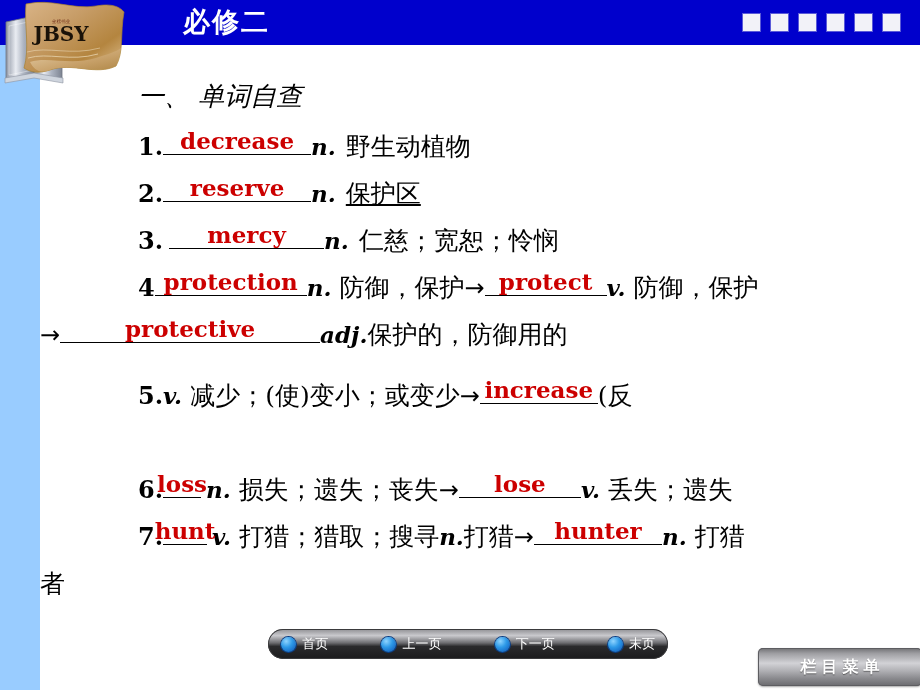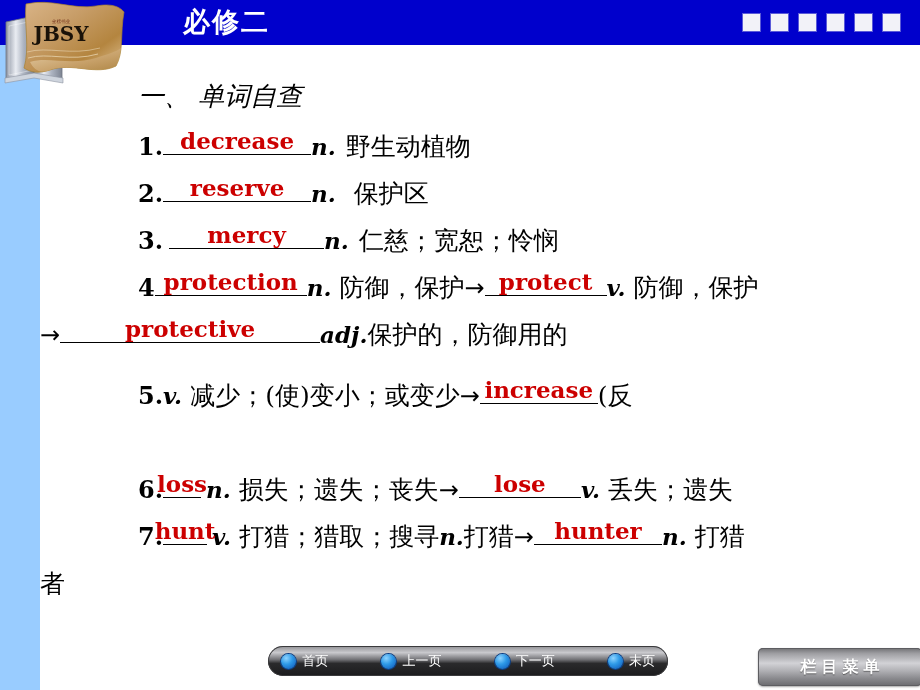--- a/index.html
+++ b/index.html
@@ -110,21 +110,21 @@
     font-family: "DejaVu Serif", "Liberation Serif", serif;
     font-size: 23px;
     white-space: nowrap;
     line-height: 25px;
   }
   .arrow { font-family: "DejaVu Sans", sans-serif; font-size: 24px; }
 
   
   #nav-bar {
     position: absolute;
-    left: 268px; top: 646px;
+    left: 268px; top: 629px;
     width: 400px; height: 30px;
     border-radius: 15px;
     background: linear-gradient(180deg, #8f8f93 0%, #c9c9cd 22%, #6e6e72 46%, #2a2a2c 58%, #1b1b1d 100%);
     box-shadow: inset 0 0 0 1px #3a3a3c;
     display: flex;
     align-items: center;
     justify-content: space-around;
     z-index: 5;
     gap: 27px;
   }
@@ -228,21 +228,21 @@
 
 <div id="content">
 
   <div class="ln cn" style="left:98px; top:28px; font-size:26px;font-style:italic;">一、 单词自查</div>
 
   <div class="ln" style="left:98px; top:78px;">
     <span class="num">1.</span><span class="blank" style="width:148px;"><span class="ans">decrease</span></span><span class="pos">n.</span><span class="cn" style="margin-left:10px;">野生动植物</span>
   </div>
 
   <div class="ln" style="left:98px; top:125px;">
-    <span class="num">2.</span><span class="blank" style="width:148px;"><span class="ans">reserve</span></span><span class="pos">n.</span><span class="cn" style="margin-left:18px;">保护区</span>
+    <span class="num">2.</span><span class="blank" style="width:148px;"><span class="ans">reserve</span></span><span class="pos">n.</span><span class="cn" style="margin-left:10px;text-decoration:underline;">保护区</span>
   </div>
 
   <div class="ln" style="left:98px; top:172px;">
     <span class="num">3.</span><span class="blank" style="width:155px; margin-left:6px;"><span class="ans">mercy</span></span><span class="pos">n.</span><span class="cn" style="margin-left:10px;">仁慈；宽恕；怜悯</span>
   </div>
 
   <div class="ln" style="left:98px; top:219px;">
     <span class="num">4</span><span class="blank" style="width:152px;text-align:center;"><span class="ans">protection</span></span><span class="pos">n.</span><span class="cn" style="margin-left:8px;">防御，保护</span><span class="arrow">→</span><span class="blank" style="width:122px;"><span class="ans">protect</span></span><span class="pos">v.</span><span class="cn" style="margin-left:8px;">防御，保护</span>
   </div>
 

